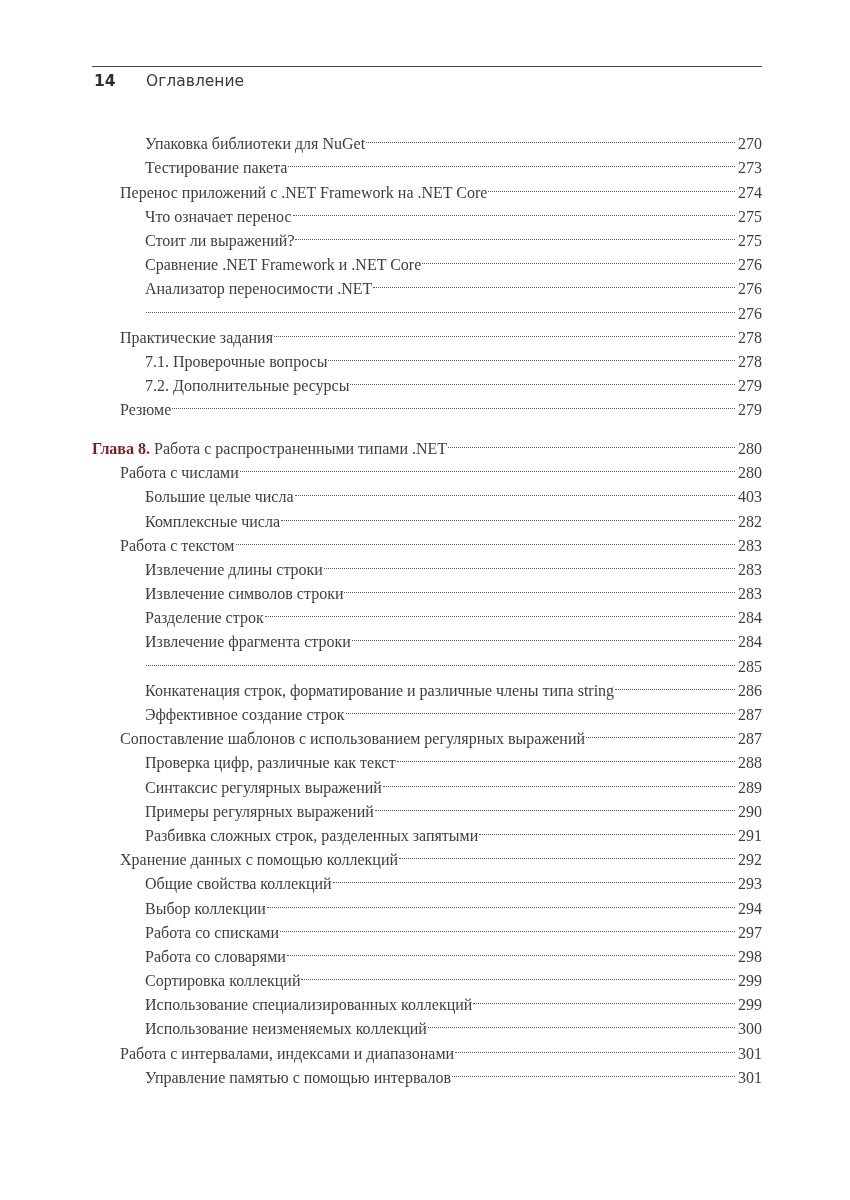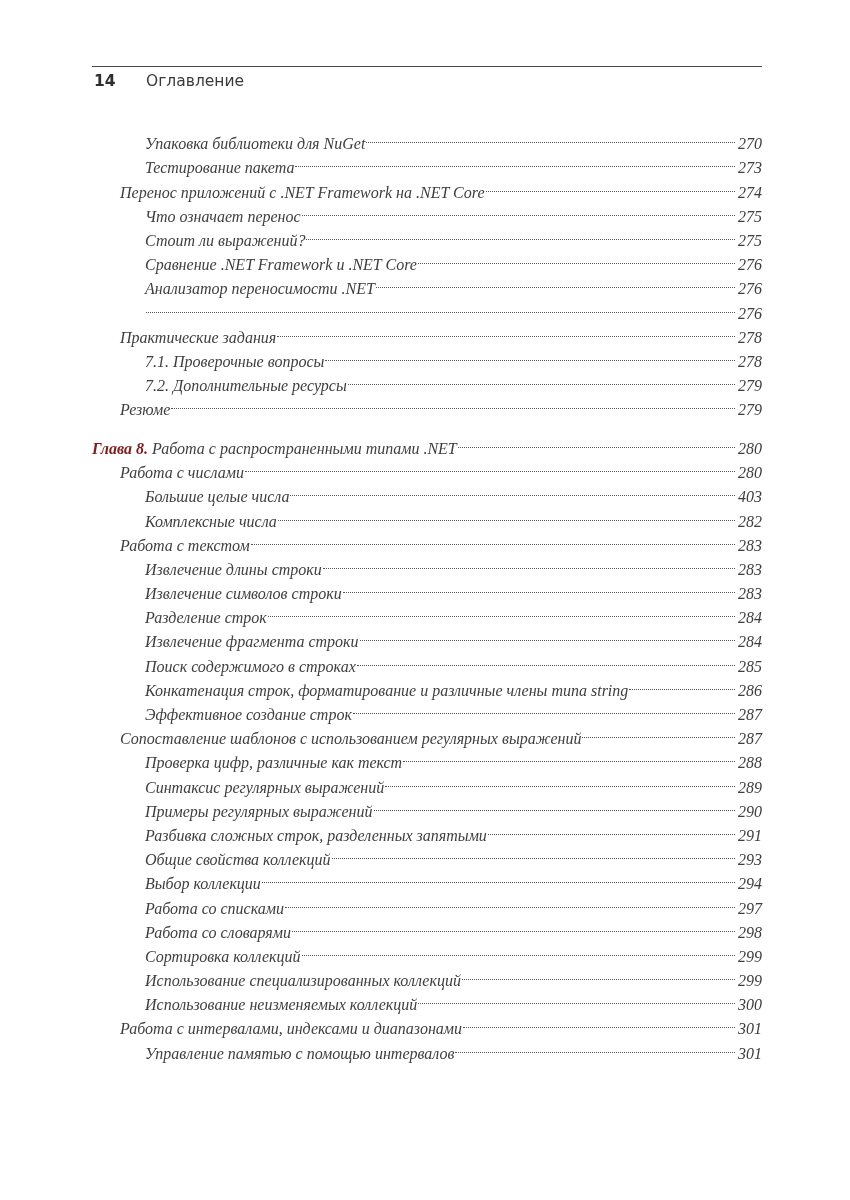--- a/index.html
+++ b/index.html
@@ -23,21 +23,20 @@
   }
   .header .page-no { font-weight: bold; width: 52px; }
   .header .title { color: #3a3a3a; }
 
   .toc {
     position: absolute; left: 92px; top: 125px;
     width: 670px;
     font-family: "Liberation Serif", serif;
     font-size: 16px;
     color: #3e3e3e;
-    font-style: italic;
   }
   .row {
     display: flex; align-items: baseline;
     height: 24.2px; line-height: 24.2px;
     white-space: nowrap;
   }
   .row.lvl0 { padding-left: 0; }
   .row.lvl1 { padding-left: 28px; }
   .row.lvl2 { padding-left: 53px; }
   .row.chapter-gap { margin-top: 14.5px; }
@@ -165,21 +164,20 @@
       <span class="label">Разделение строк</span>
       <span class="leader"></span>
       <span class="page">284</span>
     </div>
     <div class="row lvl2">
       <span class="label">Извлечение фрагмента строки</span>
       <span class="leader"></span>
       <span class="page">284</span>
     </div>
     <div class="row lvl2">
-      <span class="label">Поиск содержимого в строках</span>
       <span class="leader"></span>
       <span class="page">285</span>
     </div>
     <div class="row lvl2">
       <span class="label">Конкатенация строк, форматирование и различные члены типа string</span>
       <span class="leader"></span>
       <span class="page">286</span>
     </div>
     <div class="row lvl2">
       <span class="label">Эффективное создание строк</span>
@@ -204,20 +202,25 @@
     <div class="row lvl2">
       <span class="label">Примеры регулярных выражений</span>
       <span class="leader"></span>
       <span class="page">290</span>
     </div>
     <div class="row lvl2">
       <span class="label">Разбивка сложных строк, разделенных запятыми</span>
       <span class="leader"></span>
       <span class="page">291</span>
     </div>
+    <div class="row lvl1">
+      <span class="label">Хранение данных с помощью коллекций</span>
+      <span class="leader"></span>
+      <span class="page">292</span>
+    </div>
     <div class="row lvl2">
       <span class="label">Общие свойства коллекций</span>
       <span class="leader"></span>
       <span class="page">293</span>
     </div>
     <div class="row lvl2">
       <span class="label">Выбор коллекции</span>
       <span class="leader"></span>
       <span class="page">294</span>
     </div>

